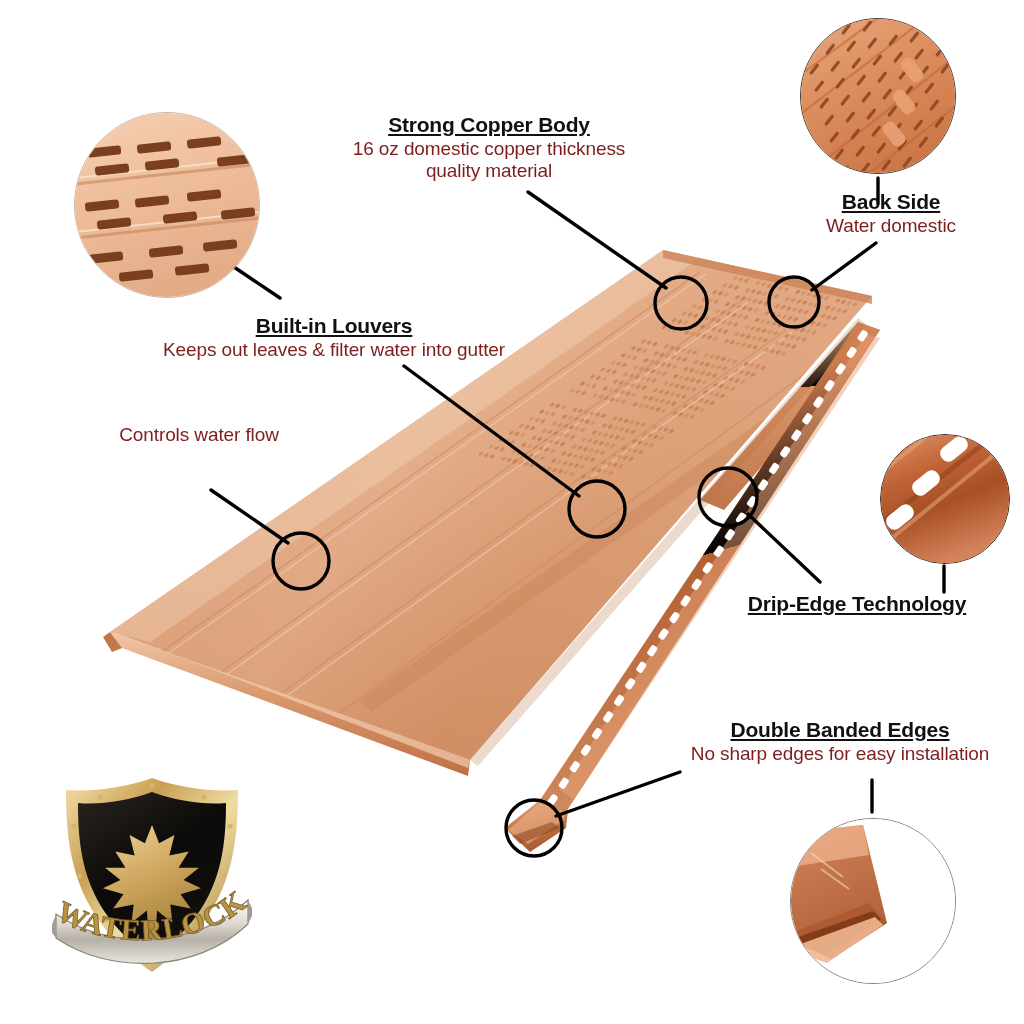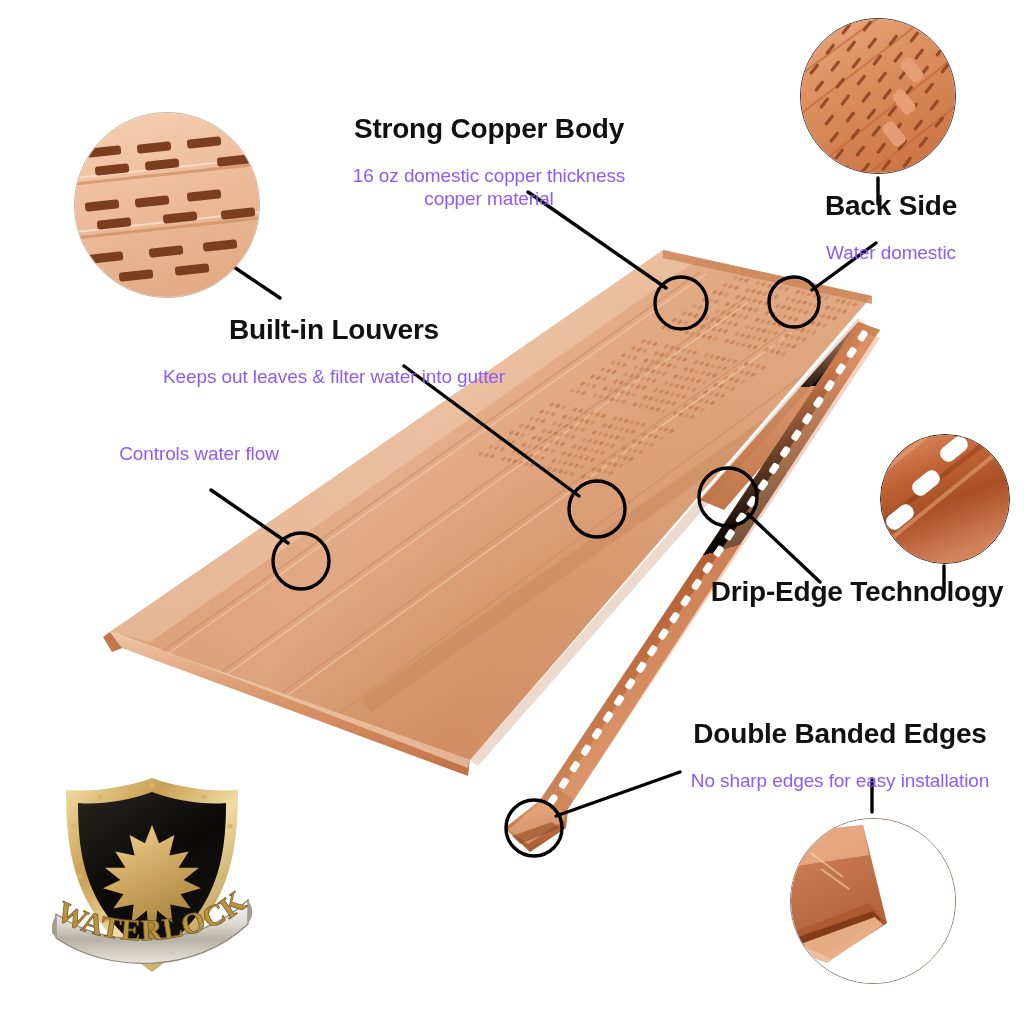--- a/index.html
+++ b/index.html
@@ -24,40 +24,41 @@
     height: 1024px;
   }
   .callout {
     position: absolute;
     text-align: center;
     color: #141414;
     line-height: 1.16;
   }
   .callout .c-title {
     font-weight: bold;
-    font-size: 28px;
+    font-size: 21px;
     letter-spacing: -0.2px;
     white-space: nowrap;
     color: #111111;
+    text-decoration: underline;
   }
   .callout .c-sub {
     font-size: 19px;
     font-weight: normal;
-    color: #8b5cf6;
-    margin-top: 20px;
+    color: #7f1d1d;
+    margin-top: 1px;
     letter-spacing: -0.1px;
   }
   .callout.narrow .c-sub { white-space: nowrap; }
 
   
   #co-strong    { left: 294px; top: 113px; width: 390px; }
   #co-backside  { left: 766px; top: 190px; width: 250px; }
   #co-louvers   { left: 104px; top: 314px; width: 460px; }
   #co-ribbes    { left: 34px;  top: 423px; width: 330px; }
-  #co-dripedge  { left: 692px; top: 576px; width: 330px; }
+  #co-dripedge  { left: 692px; top: 592px; width: 330px; }
   #co-banded    { left: 660px; top: 718px; width: 360px; text-align: center; }
 
   
   .inset {
     position: absolute;
     border-radius: 50%;
     overflow: hidden;
     border: 1px solid #6d6057;
     box-sizing: border-box;
   }
@@ -872,21 +873,21 @@
         <path d="M20,34 L52,58"></path>
         <path d="M30,50 L58,70"></path>
       </g>
     </svg>
   </div>
 
   <div class="callout narrow" id="co-strong">
     <div class="c-title">Strong Copper Body</div>
     <div class="c-sub">
       <span>16 oz domestic copper thickness</span><br>
-      <span>copper material</span>
+      <span>quality material</span>
     </div>
   </div>
 
   <div class="callout narrow" id="co-backside">
     <div class="c-title">Back Side</div>
     <div class="c-sub">Water domestic</div>
   </div>
 
   <div class="callout narrow" id="co-louvers">
     <div class="c-title">Built-in Louvers</div>

